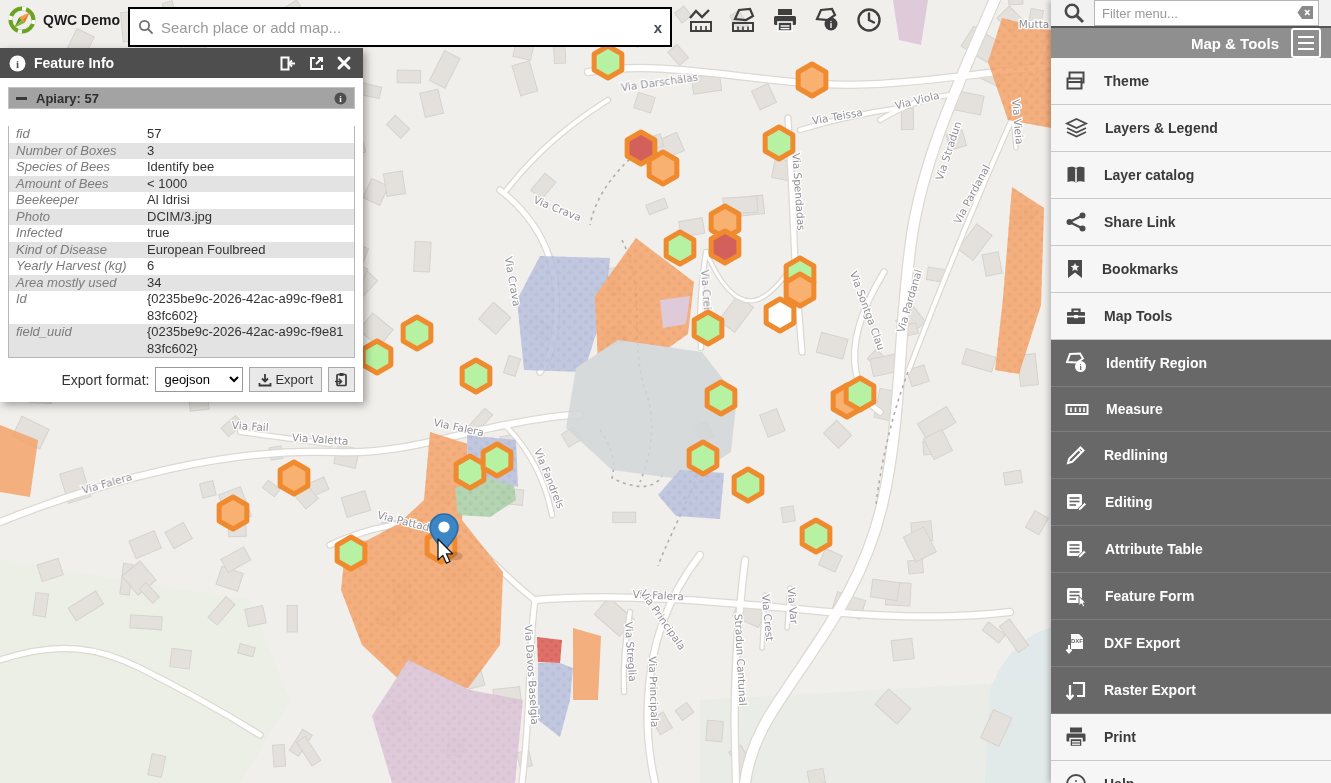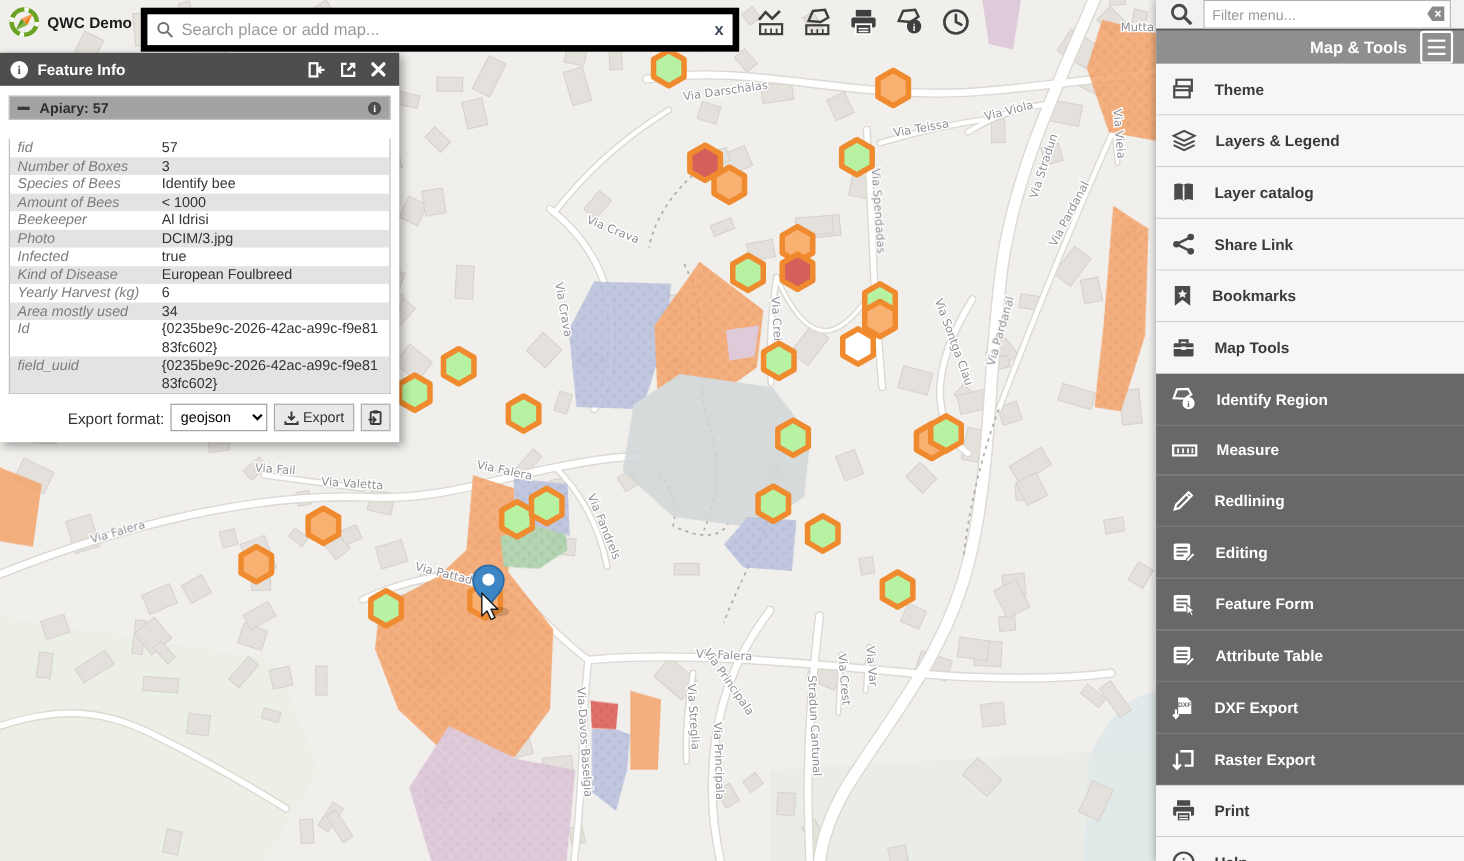--- a/index.html
+++ b/index.html
@@ -7,21 +7,21 @@
   #stage { position:relative; width:1331px; height:783px; }
 
   
   #map { position:absolute; left:0; top:0; width:1051px; height:783px; background:#f1efec; }
   #map svg { display:block; }
 
   
   #logo { position:absolute; left:8px; top:6px; display:flex; align-items:center; gap:7px; z-index:30; }
   #logo .logo-text { font-size:14px; font-weight:bold; color:#1b1b1b; }
   #searchbox { position:absolute; left:128px; top:7px; width:544px; height:40px; background:#fff;
-    border:6px solid #000000; display:flex; align-items:center; padding:0 8px; gap:7px; z-index:30; }
+    border:2px solid #000000; display:flex; align-items:center; padding:0 8px; gap:7px; z-index:30; }
   #searchbox input { flex:1; border:none; outline:none; font-size:15px; color:#333; background:transparent; }
   #searchbox input::placeholder { color:#9a9a9a; }
   #search-clear { font-size:15px; font-weight:bold; color:#3c4858; cursor:pointer; line-height:1; }
   .tb-icons { position:absolute; top:5px; left:686px; display:flex; gap:12px; z-index:30; }
   .tb-btn { width:30px; height:30px; display:flex; align-items:center; justify-content:center; cursor:pointer; }
 
   
   #feature-info { position:absolute; left:0; top:48px; width:363px; background:#fff; z-index:25;
     box-shadow:3px 3px 8px rgba(0,0,0,.35); }
   #fi-header { height:30px; background:#4e4e4e; color:#fff; display:flex; align-items:center; padding:0 9px; gap:8px; }
@@ -725,34 +725,34 @@
           <line x1="4.5" y1="14" x2="11" y2="14" stroke="#686868" stroke-width="1.6"></line>
           <path d="M13,20 L13.8,17 L19.5,11.3 L21.5,13.3 L15.8,19 Z" fill="#fff" stroke="#686868" stroke-width="1"></path>
         </svg>
         <span class="sb-label">Editing</span>
       </div>
       <div class="sb-item dark">
         <svg width="23" height="22" viewBox="0 0 23 22">
           <rect x="2" y="3" width="15" height="15" rx="1.5" fill="#fff"></rect>
           <line x1="4.5" y1="7" x2="14.5" y2="7" stroke="#686868" stroke-width="1.6"></line>
           <line x1="4.5" y1="10.5" x2="14.5" y2="10.5" stroke="#686868" stroke-width="1.6"></line>
-          <line x1="4.5" y1="14" x2="11" y2="14" stroke="#686868" stroke-width="1.6"></line>
-          <path d="M14,11.5 L14,21 L16.4,18.7 L18,22 L19.8,21.1 L18.2,17.9 L21,17.9 Z" fill="#fff" stroke="#686868" stroke-width="1"></path>
-        </svg>
-        <span class="sb-label">Feature Form</span>
+          <line x1="4.5" y1="14" x2="14.5" y2="14" stroke="#686868" stroke-width="1.6"></line>
+          <path d="M13,20.5 L13.8,17.5 L19,12.3 L21,14.3 L15.8,19.5 Z" fill="#fff" stroke="#686868" stroke-width="1"></path>
+        </svg>
+        <span class="sb-label">Attribute Table</span>
       </div>
       <div class="sb-item dark">
         <svg width="23" height="22" viewBox="0 0 23 22">
           <rect x="2" y="3" width="15" height="15" rx="1.5" fill="#fff"></rect>
           <line x1="4.5" y1="7" x2="14.5" y2="7" stroke="#686868" stroke-width="1.6"></line>
           <line x1="4.5" y1="10.5" x2="14.5" y2="10.5" stroke="#686868" stroke-width="1.6"></line>
-          <line x1="4.5" y1="14" x2="14.5" y2="14" stroke="#686868" stroke-width="1.6"></line>
-          <path d="M13,20.5 L13.8,17.5 L19,12.3 L21,14.3 L15.8,19.5 Z" fill="#fff" stroke="#686868" stroke-width="1"></path>
-        </svg>
-        <span class="sb-label">Attribute Table</span>
+          <line x1="4.5" y1="14" x2="11" y2="14" stroke="#686868" stroke-width="1.6"></line>
+          <path d="M14,11.5 L14,21 L16.4,18.7 L18,22 L19.8,21.1 L18.2,17.9 L21,17.9 Z" fill="#fff" stroke="#686868" stroke-width="1"></path>
+        </svg>
+        <span class="sb-label">Feature Form</span>
       </div>
       <div class="sb-item dark">
         <svg width="22" height="22" viewBox="0 0 22 22">
           <path d="M6,2 L14,2 L18,6 L18,17 L6,17 Z" fill="#fff"></path>
           <text x="12" y="11" text-anchor="middle" font-size="6" font-weight="bold" fill="#686868" font-family="Liberation Sans,sans-serif">DXF</text>
           <path d="M4,13 L4,20 M1.5,17.5 L4,20.5 L6.5,17.5" fill="none" stroke="#fff" stroke-width="2"></path>
         </svg>
         <span class="sb-label">DXF Export</span>
       </div>
       <div class="sb-item dark">

